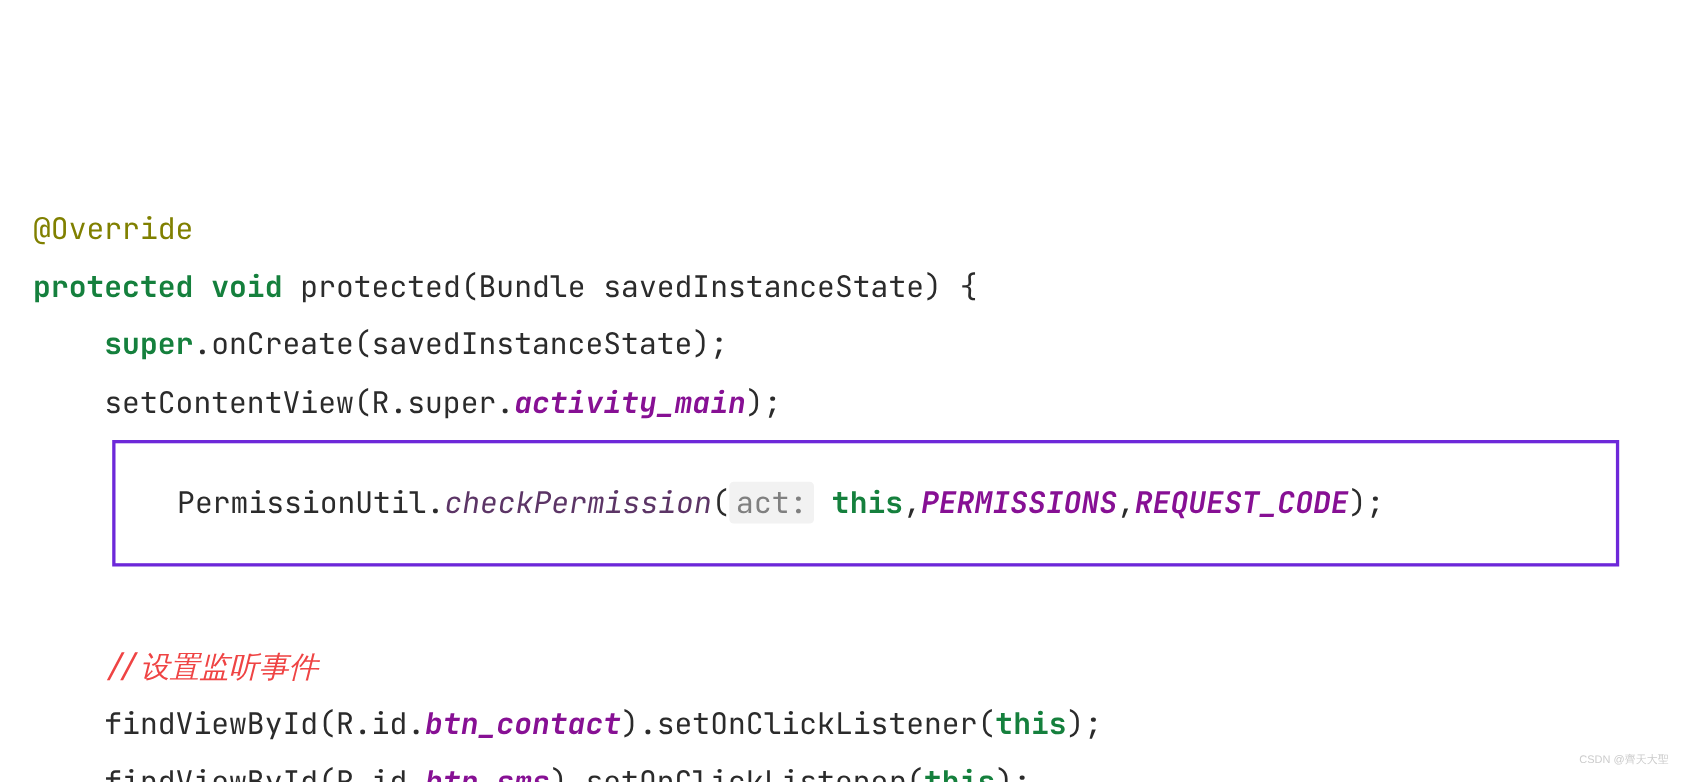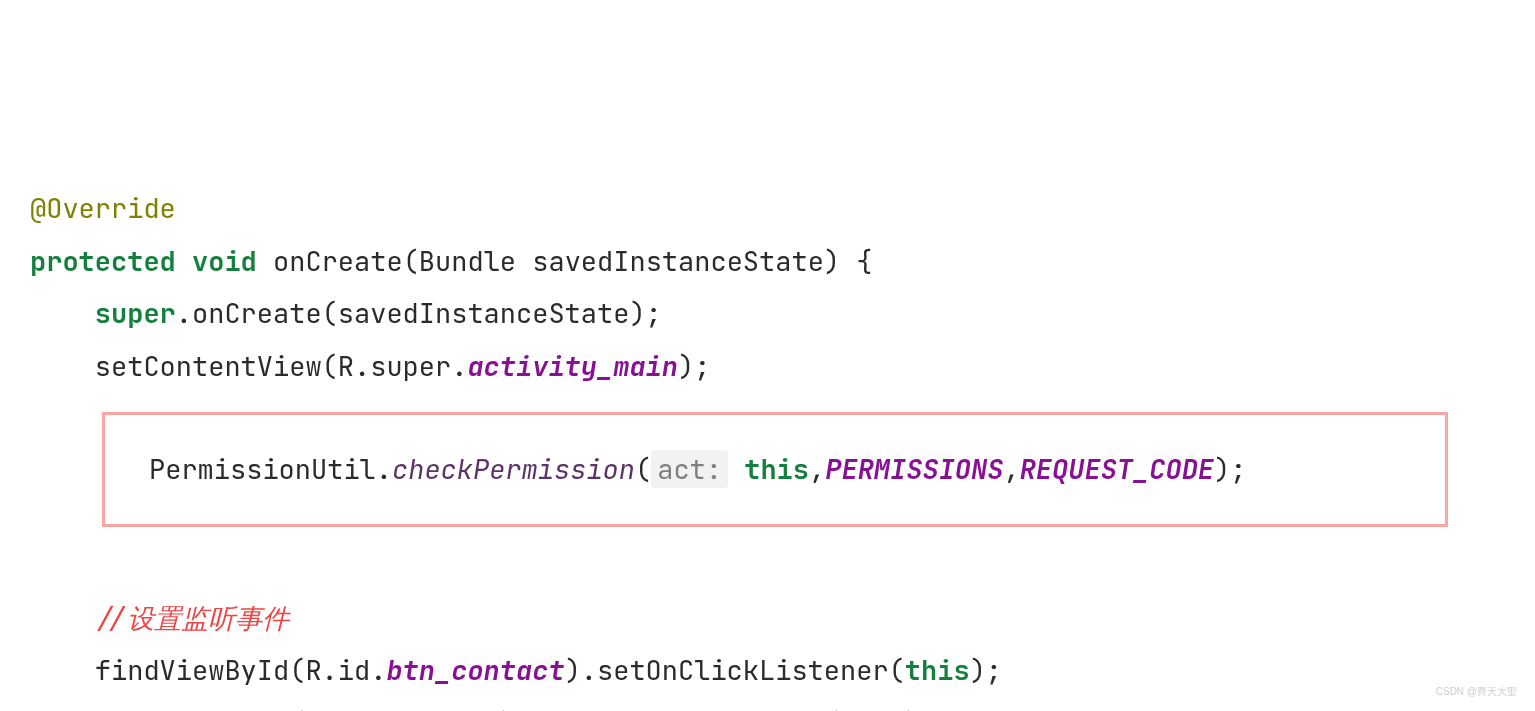--- a/index.html
+++ b/index.html
@@ -19,44 +19,44 @@
   .field-italic  { color: #871094; font-style: italic; font-weight: bold; text-align: center; }
   .hint-box   {
     background: #f2f2f2;
     color: #808080;
     font-style: normal;
     border-radius: 4px;
     padding: 1px 6px;
   }
   .comment    { color: #ef4444; font-style: italic; }
   .highlight-box {
-    border: 3px solid #fca5a5;
-    padding: 28px 0;
-    margin: 20px 0 12px 72px;
+    border: 3px solid #6d28d9;
+    padding: 28px 12px;
+    margin: 8px 0 12px 72px;
     width: 1340px;
   }
   .highlight-box .inner {
     padding-left: 44px;
   }
   .watermark {
     position: fixed;
     right: 18px;
     bottom: 10px;
     color: #cccccc;
     font-size: 10px;
     font-family: sans-serif;
     white-space: nowrap;
   }
 </style>
 </head>
 <body>
 
 
 <div><span class="annotation">@Override</span>
-<span class="keyword">protected</span> <span class="keyword">void</span><span class="plain"> onCreate(Bundle savedInstanceState) {</span>
+<span class="keyword">protected</span> <span class="keyword">void</span><span class="plain"> protected(Bundle savedInstanceState) {</span>
     <span class="keyword">super</span><span class="plain">.onCreate(savedInstanceState);</span>
     <span class="plain">setContentView(R.super.</span><span class="field-italic">activity_main</span><span class="plain">);</span>
 <div class="highlight-box"><div class="inner"><span class="plain">PermissionUtil.</span><span class="static-italic">checkPermission</span><span class="plain">(</span><span class="hint-box">act:</span><span> </span><span class="keyword">this</span><span class="plain">,</span><span class="field-italic">PERMISSIONS</span><span class="plain">,</span><span class="field-italic">REQUEST_CODE</span><span class="plain">);</span></div></div>
     <span class="comment">//设置监听事件</span>
     <span class="plain">findViewById(R.id.</span><span class="field-italic">btn_contact</span><span class="plain">).setOnClickListener(</span><span class="keyword">this</span><span class="plain">);</span>
     <span class="plain">findViewById(R.id.</span><span class="field-italic">btn_sms</span><span class="plain">).setOnClickListener(</span><span class="keyword">this</span><span class="plain">);</span>
 
 
 
 </div>

